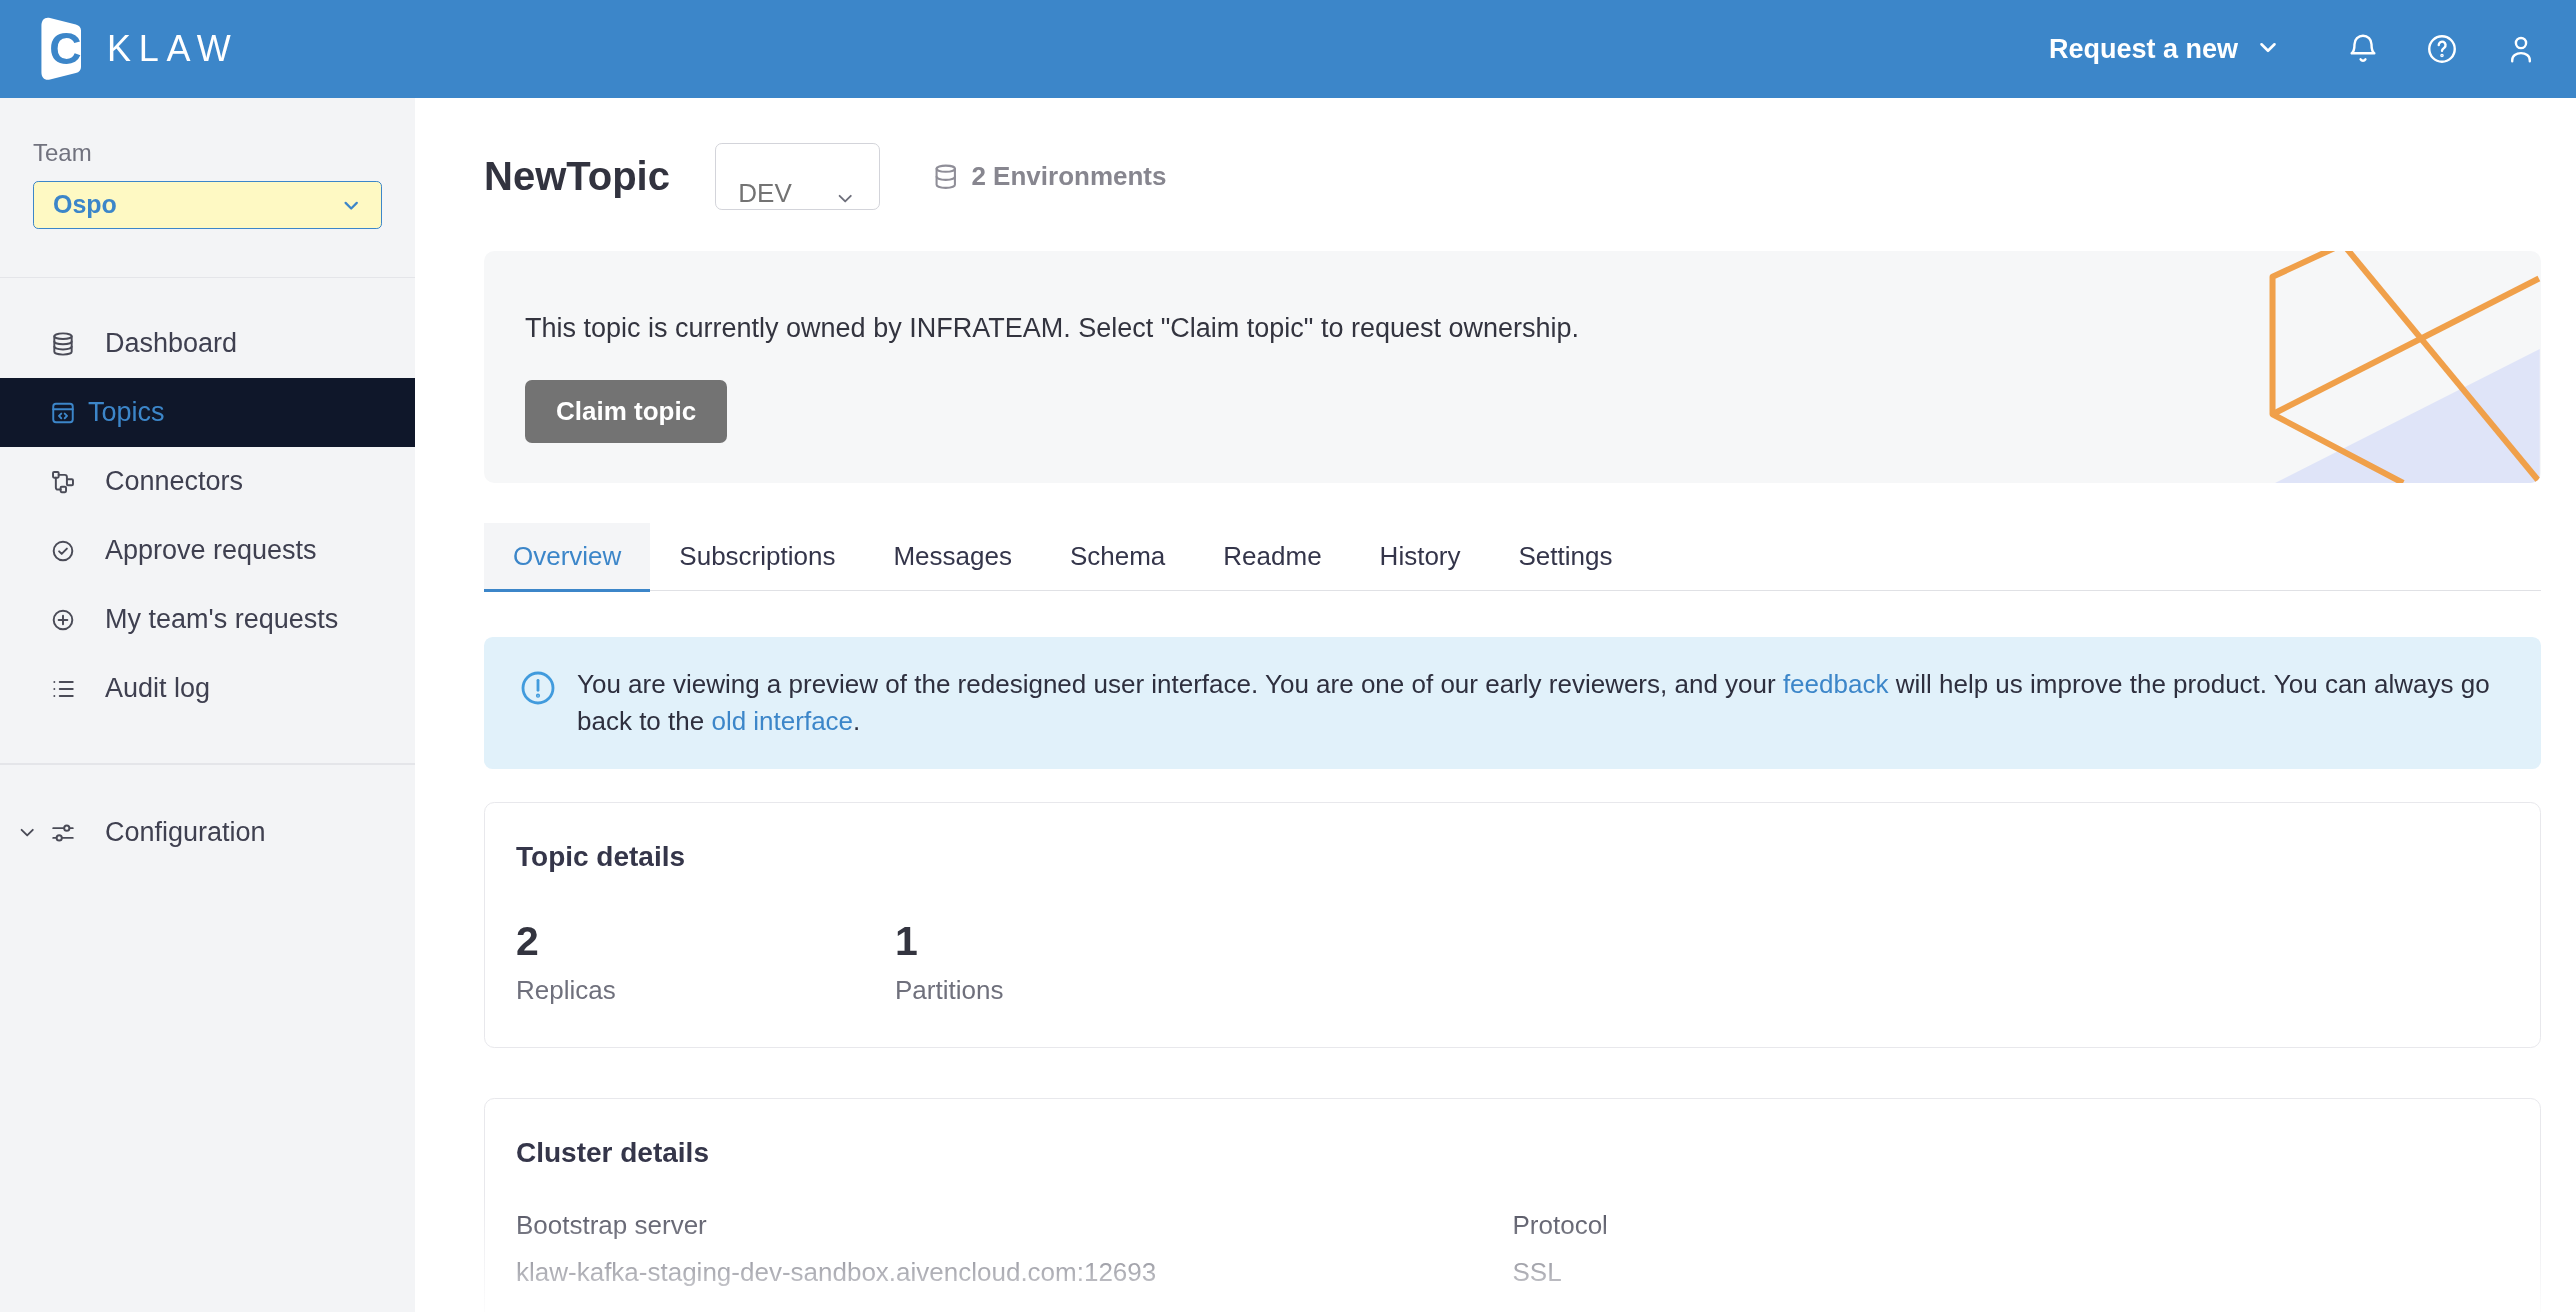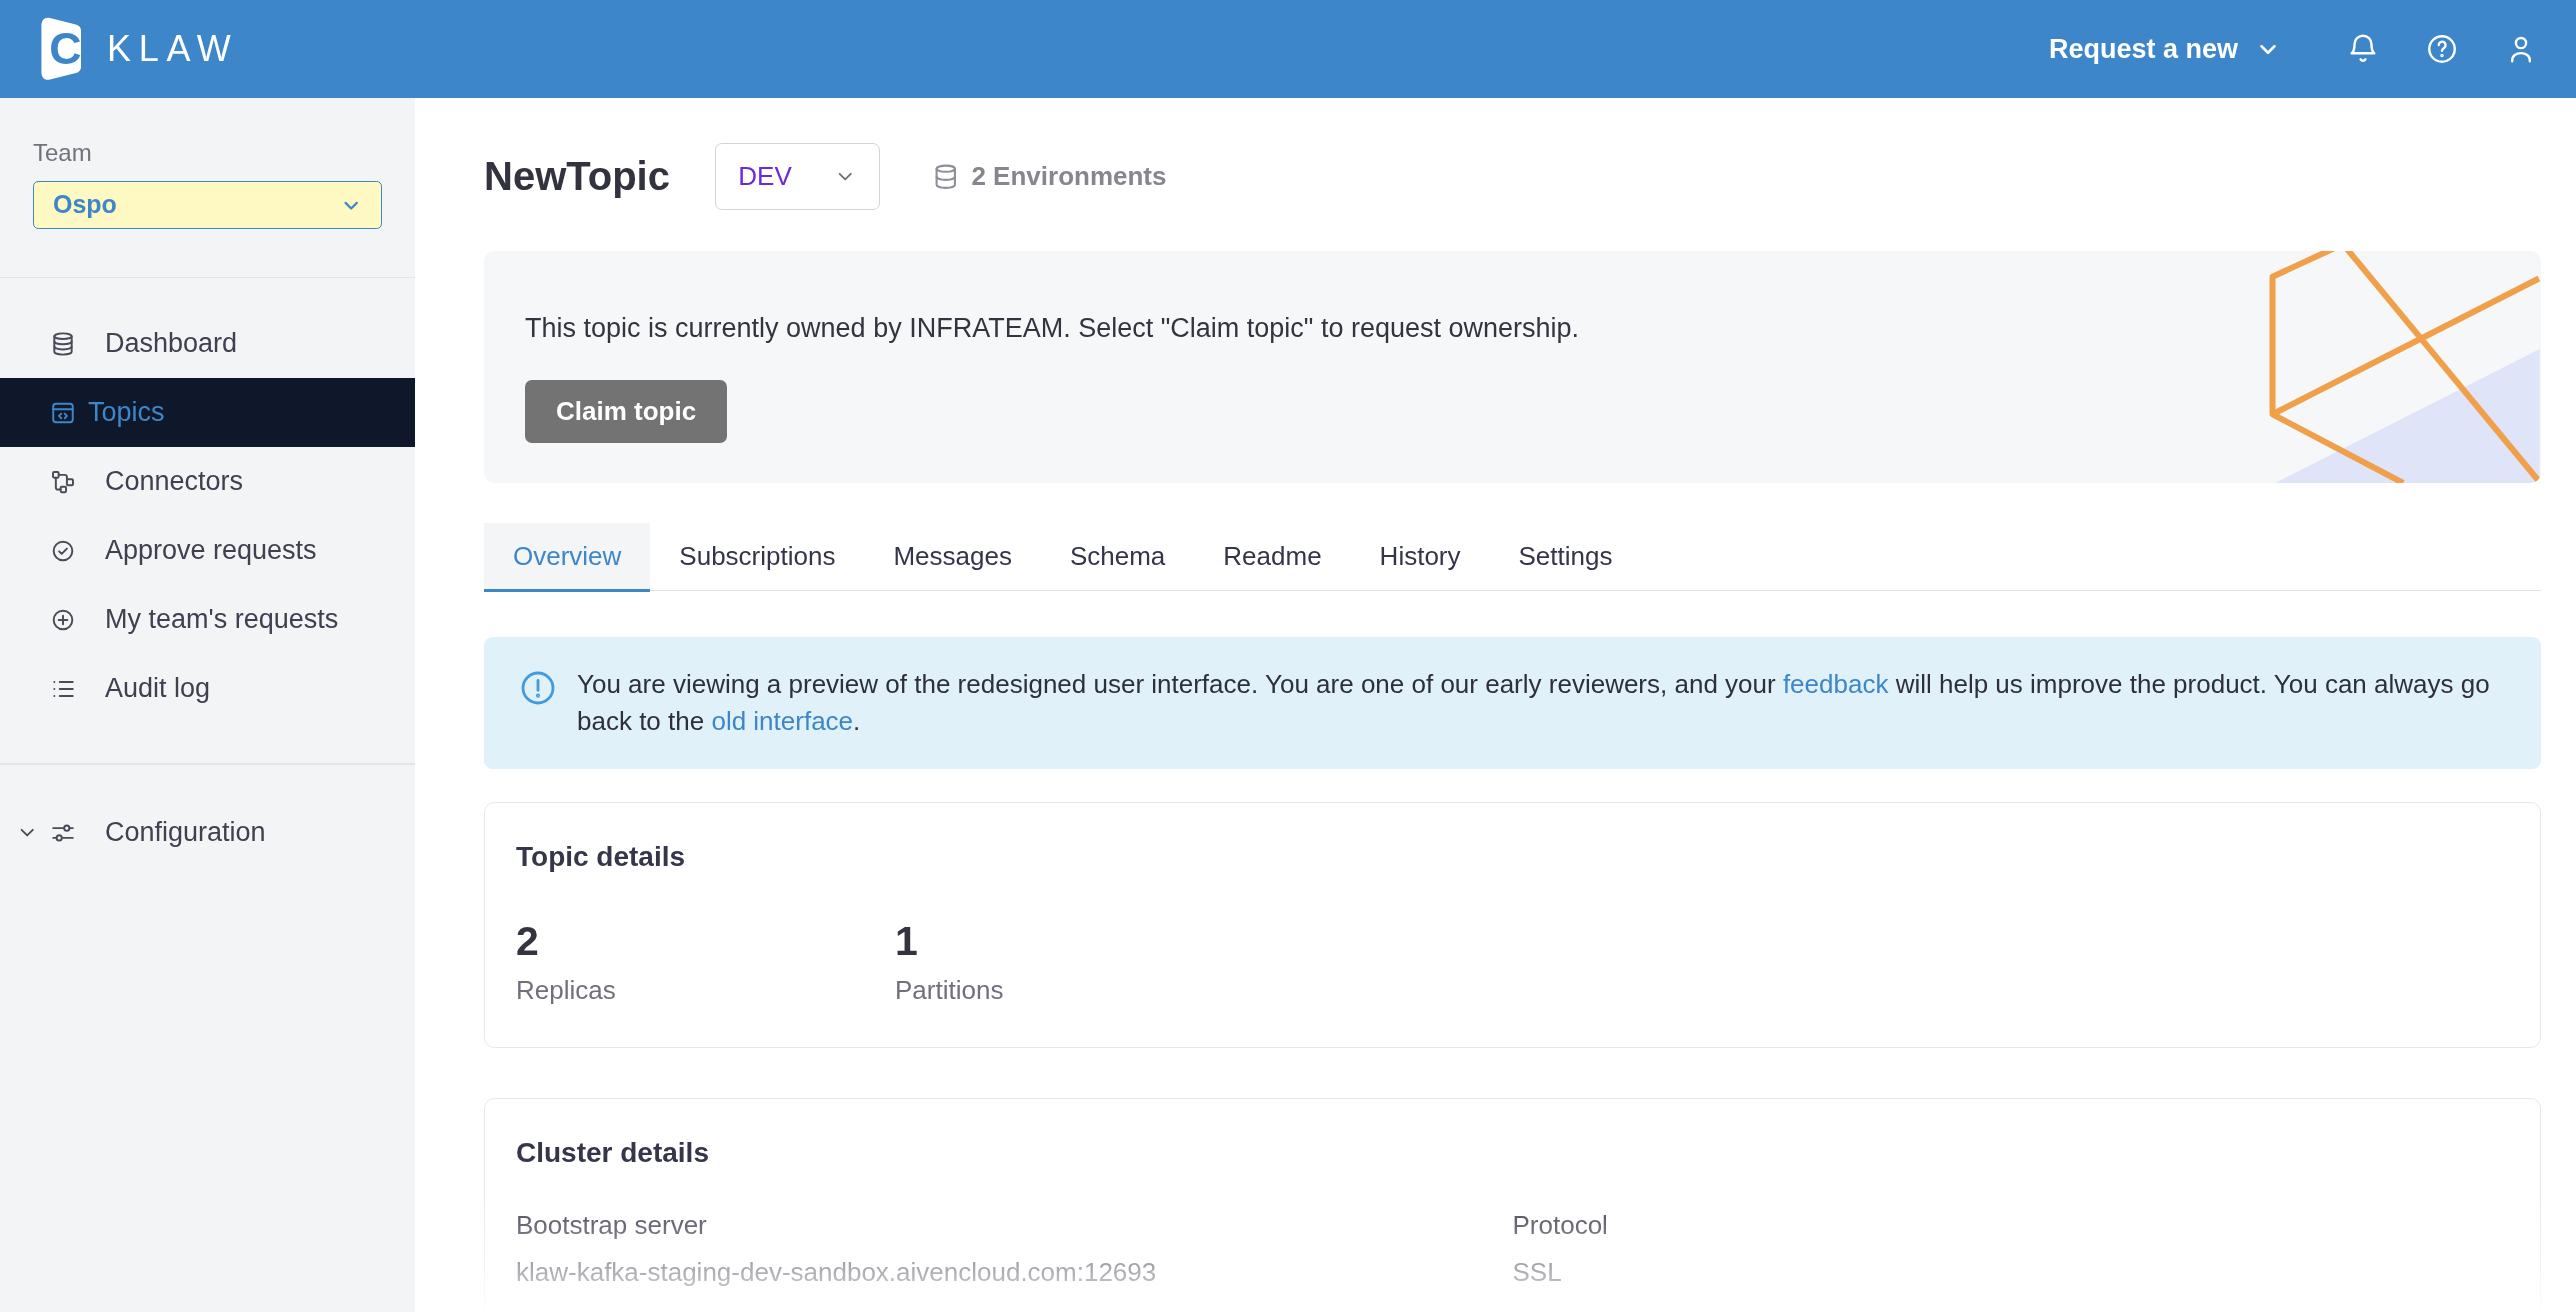--- a/index.html
+++ b/index.html
@@ -5,21 +5,21 @@
   * { margin:0; padding:0; box-sizing:border-box; }
   html,body { background:#fff; }
   body { font-family:"Liberation Sans","DejaVu Sans",sans-serif; color:#3a3b47; }
   .app { position:relative; width:2576px; height:1313px; overflow:hidden; background:#fff; }
 
   
   .header { display:flex; align-items:center; height:98px; background:#3c86c9; padding:0 38px 0 31px; }
   .logo { display:flex; align-items:center; gap:19px; }
   .logo-text { color:#fff; font-size:36px; letter-spacing:7.7px; font-weight:400; }
   .header-right { margin-left:auto; display:flex; align-items:center; }
-  .request-new { display:flex; align-items:center; gap:17px; background:none; border:none; color:#fff;
+  .request-new { display:flex; gap:17px; background:none; border:none; color:#fff;
     font-family:inherit; font-size:27px; font-weight:700; cursor:pointer; margin-right:65px; }
   .hicon-btn { background:none; border:none; cursor:pointer; padding:0; margin-left:45px; display:flex; align-items:center; }
   .hicon-btn svg { stroke:#fff; }
 
   
   .body-row { display:flex; height:1215px; }
 
   
   .sidebar { width:415px; background:#f3f4f6; flex-shrink:0; display:flex; flex-direction:column; }
   .team-block { padding:41px 33px 48px 33px; }
@@ -37,23 +37,23 @@
   .divider2 { height:1.7px; background:#e4e5e9; margin-top:40px; }
   .config-row { display:flex; align-items:center; height:69px; margin-top:33px; padding-left:15.5px; gap:12px;
     cursor:pointer; font-size:27px; color:#3f4050; }
   .config-row .sliders { margin-right:17px; }
   .config-row svg { stroke:#4a4b57; }
 
   
   .main { flex:1; padding:45px 35px 0 69px; }
   .title-row { display:flex; align-items:center; }
   .page-title { font-size:40px; font-weight:700; color:#32333f; margin-right:45px; }
-  .env-select { display:flex; align-items:center; justify-content:space-between; width:165px; height:67px;
+  .env-select { display:flex; align-items:flex-end; justify-content:space-between; width:165px; height:67px;
     border:1.7px solid #d3d4da; border-radius:6.9px; background:#fff; padding:0 22.4px; cursor:pointer;
-    font-family:inherit; font-size:26px; color:#6d28d9; margin-right:52px; }
+    font-family:inherit; font-size:26px; color:#737373; margin-right:52px; }
   .env-select svg { stroke:#6e6f7b; }
   .env-summary { display:flex; align-items:center; gap:12px; color:#87868f; font-size:26px; font-weight:700; }
   .env-summary svg { stroke:#8f8e98; }
 
   .claim-banner { position:relative; margin-top:41px; height:232px; background:#f6f7f8; border-radius:10.3px;
     padding:62px 0 0 41px; overflow:hidden; }
   .claim-text { font-size:27px; color:#33343f; position:relative; z-index:1; }
   .claim-btn { margin-top:36px; height:63px; padding:0 31px; background:#737373; border:none; border-radius:6.9px;
     color:#fff; font-family:inherit; font-size:26px; font-weight:700; cursor:pointer; position:relative; z-index:1; }
   .deco { position:absolute; top:0; right:0; }

